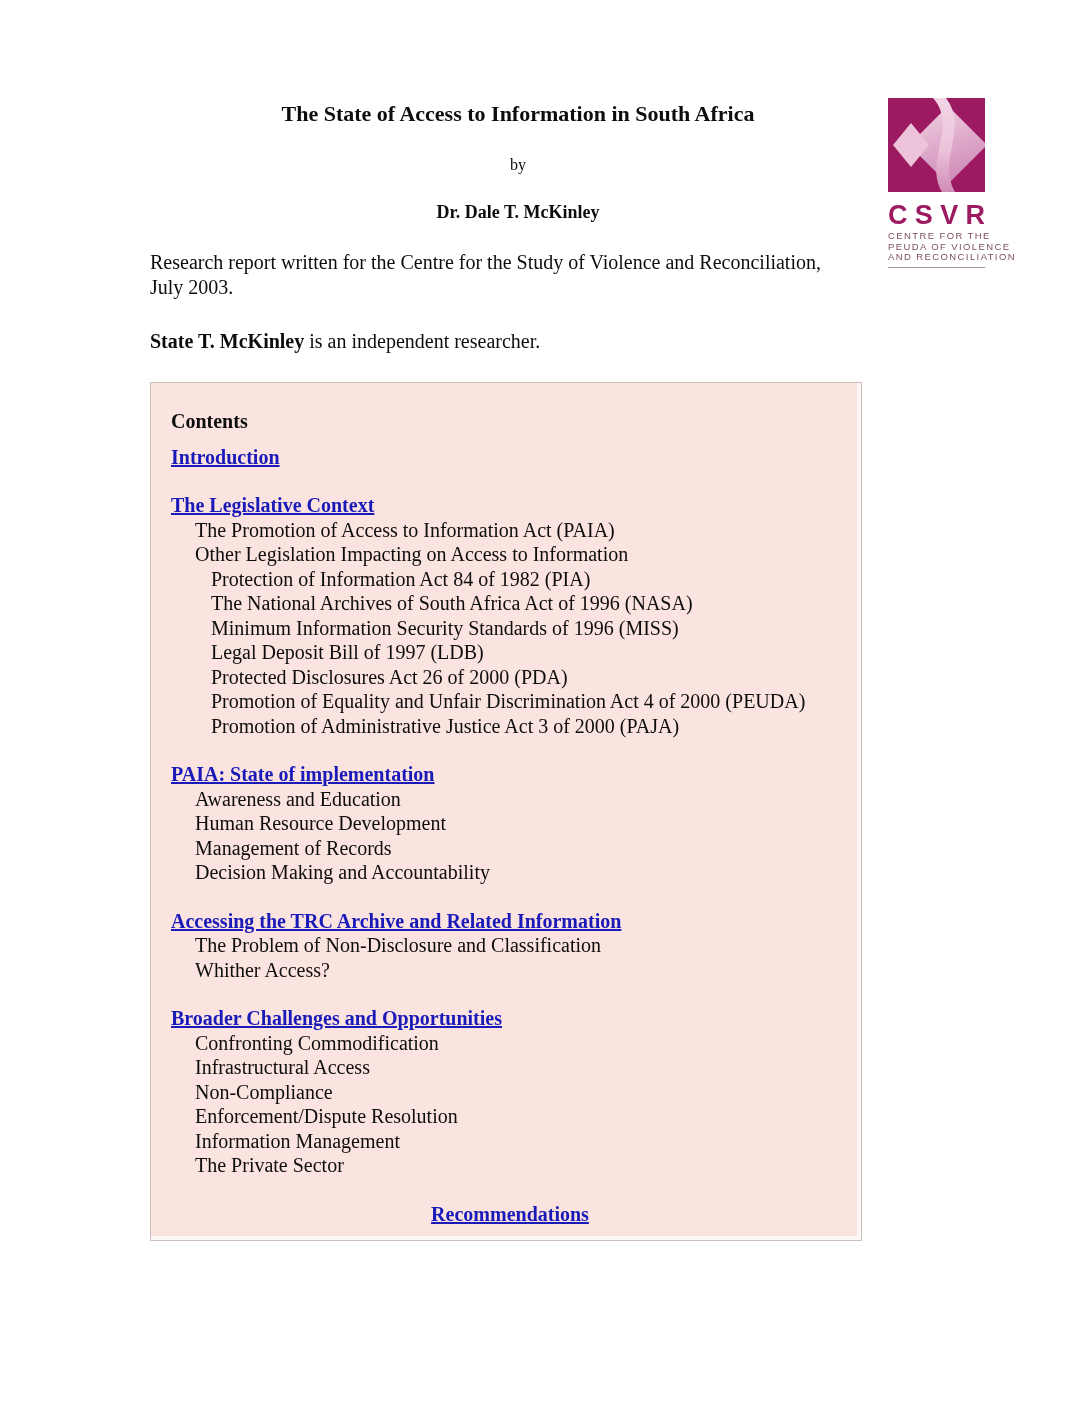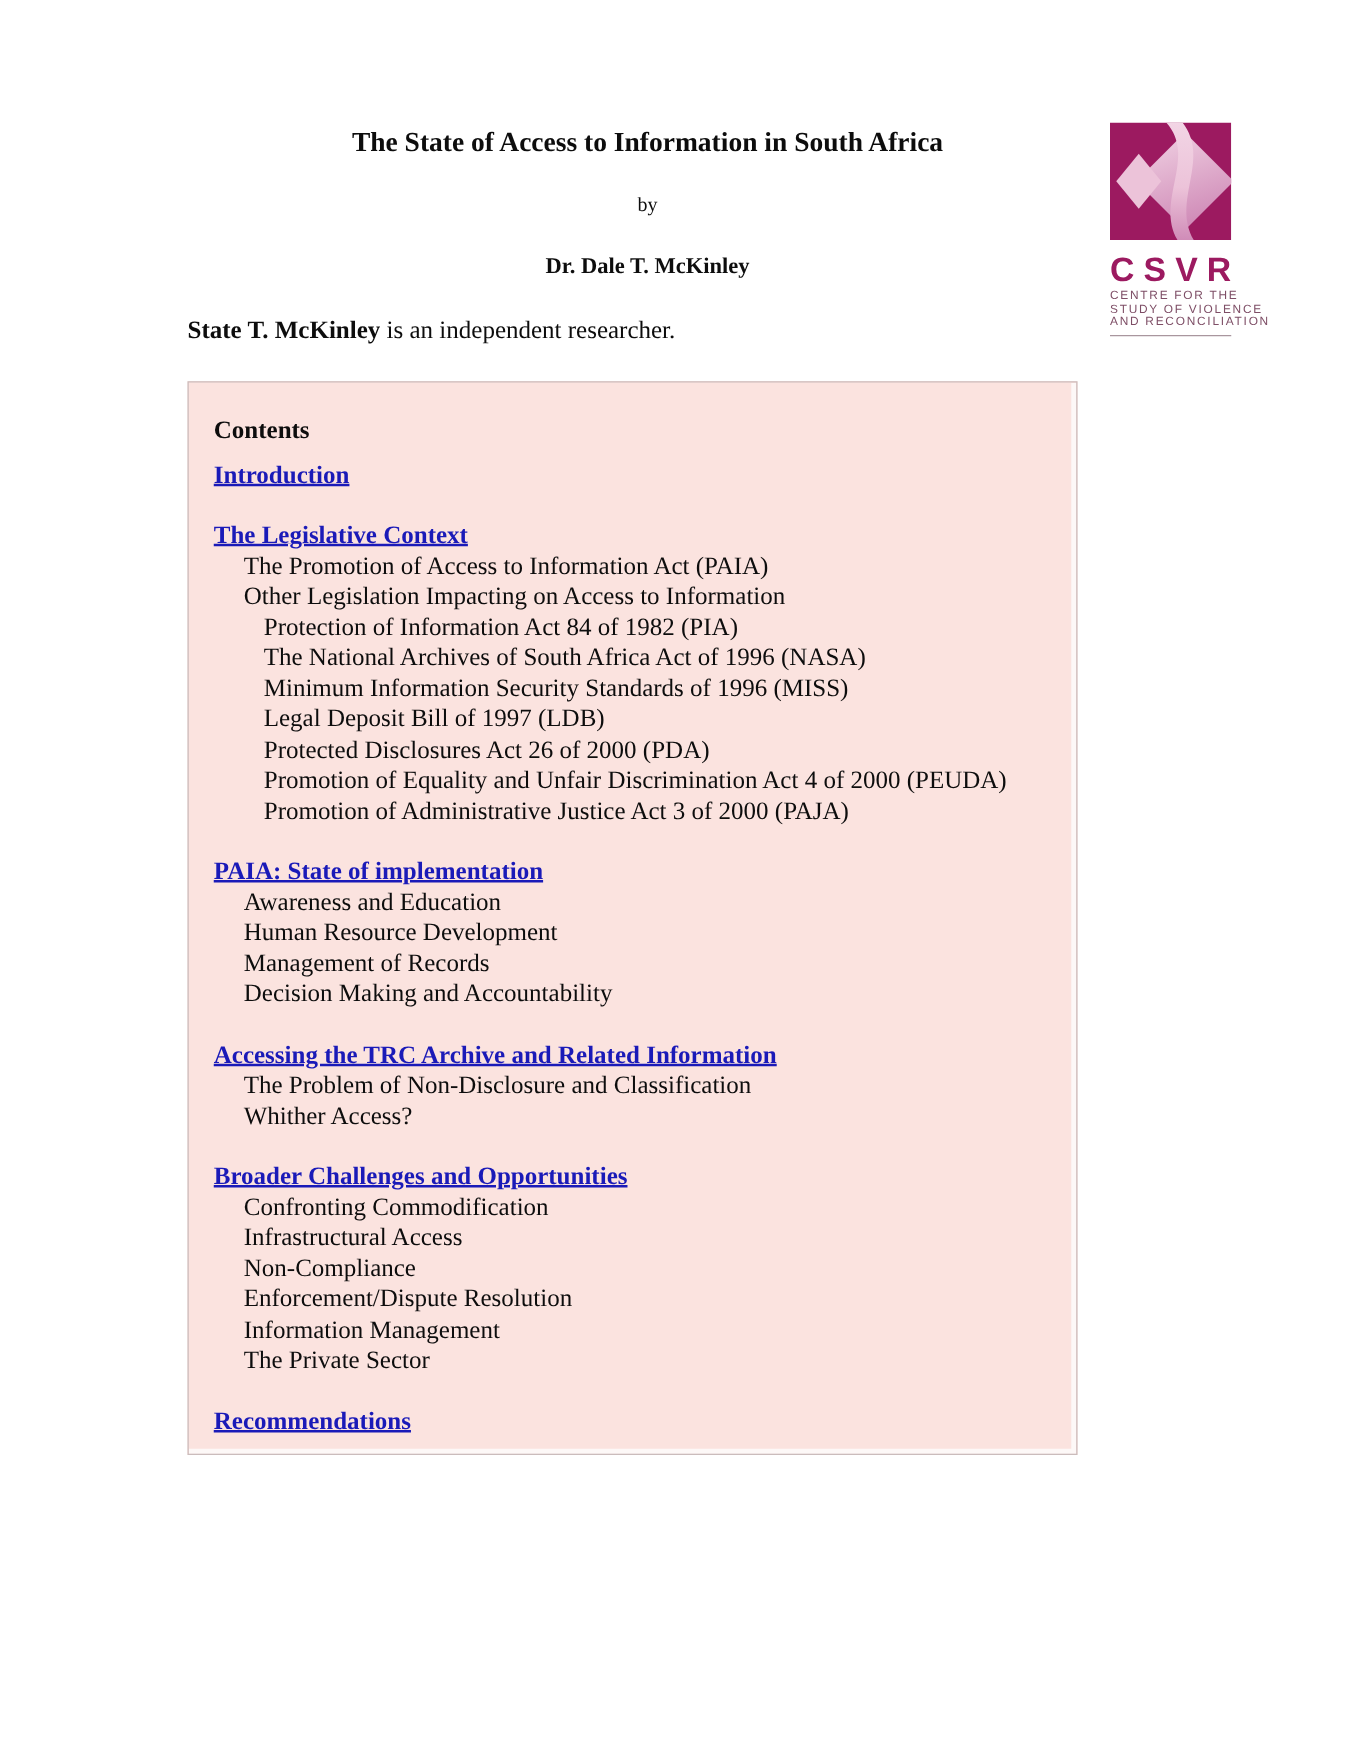--- a/index.html
+++ b/index.html
@@ -98,21 +98,21 @@
     box-shadow: inset -4px -4px 0 #fdf8f7;
     padding: 26px 12px 14px 20px;
     font-size: 20px;
     line-height: 24.5px;
   }
   .toc-heading {
     font-weight: bold;
     margin-bottom: 11px;
   }
   .toc-section { margin-bottom: 24px; }
-  .toc-section:last-child { margin-bottom: 0; }
+  .toc-section:last-child { margin-bottom: 0; text-align: center; }
   .toc-link {
     color: var(--link);
     text-decoration: underline;
     display: inline-block;
     font-weight: bold;
   }
   .toc-item { color: var(--text); }
   .toc-item.level-1 { padding-left: 24px; }
   .toc-item.level-2 { padding-left: 40px; }
 </style>
@@ -120,20 +120,24 @@
 <body>
 
 <div class="content">
 
   <div class="head">
     <div class="page-title">The State of Access to Information in South Africa</div>
     <div class="byline">by</div>
     <div class="author">Dr. Dale T. McKinley</div>
   </div>
 
+  <div class="note">
+    <div>Research report written for the Centre for the Study of Violence and Reconciliation,</div>
+    <div>July 2003.</div>
+  </div>
 
   <div class="bio">
     <span class="bio-name">State T. McKinley</span><span> is an independent researcher.</span>
   </div>
 
   <div class="toc-box">
     <div class="toc-heading">Contents</div>
     <div>
         <div class="toc-section"><a class="toc-link" href="#">Introduction</a></div>
         <div class="toc-section"><a class="toc-link" href="#">The Legislative Context</a><div class="toc-item level-1">The Promotion of Access to Information Act (PAIA)</div><div class="toc-item level-1">Other Legislation Impacting on Access to Information</div><div class="toc-item level-2">Protection of Information Act 84 of 1982 (PIA)</div><div class="toc-item level-2">The National Archives of South Africa Act of 1996 (NASA)</div><div class="toc-item level-2">Minimum Information Security Standards of 1996 (MISS)</div><div class="toc-item level-2">Legal Deposit Bill of 1997 (LDB)</div><div class="toc-item level-2">Protected Disclosures Act 26 of 2000 (PDA)</div><div class="toc-item level-2">Promotion of Equality and Unfair Discrimination Act 4 of 2000 (PEUDA)</div><div class="toc-item level-2">Promotion of Administrative Justice Act 3 of 2000 (PAJA)</div></div>
@@ -165,17 +169,17 @@
     <polygon points="23,25 41,47 23,69 5,47" style="fill:var(--diamond-small)"></polygon>
   </svg>
   <div class="logo-acronym">
     <span>C</span>
     <span>S</span>
     <span>V</span>
     <span>R</span>
   </div>
   <div class="logo-tagline">
     <div>CENTRE FOR THE</div>
-    <div>STUDY OF VIOLENCE</div>
+    <div>PEUDA OF VIOLENCE</div>
     <div>AND RECONCILIATION</div>
   </div>
   <div class="logo-rule"></div>
 </div>
 
 </body></html>

